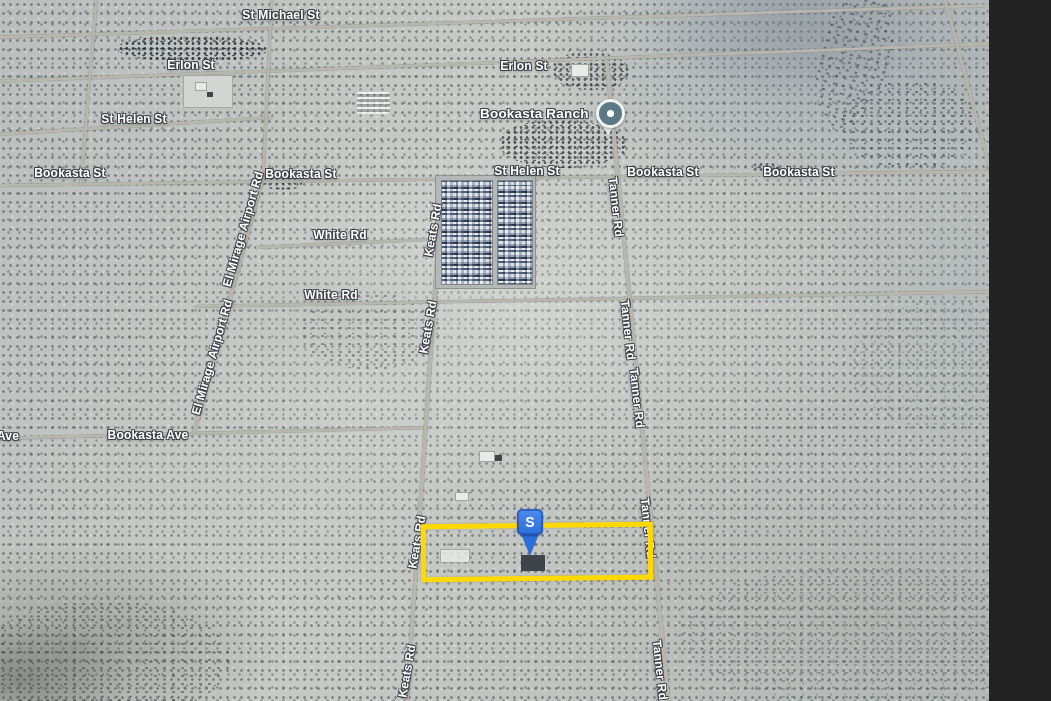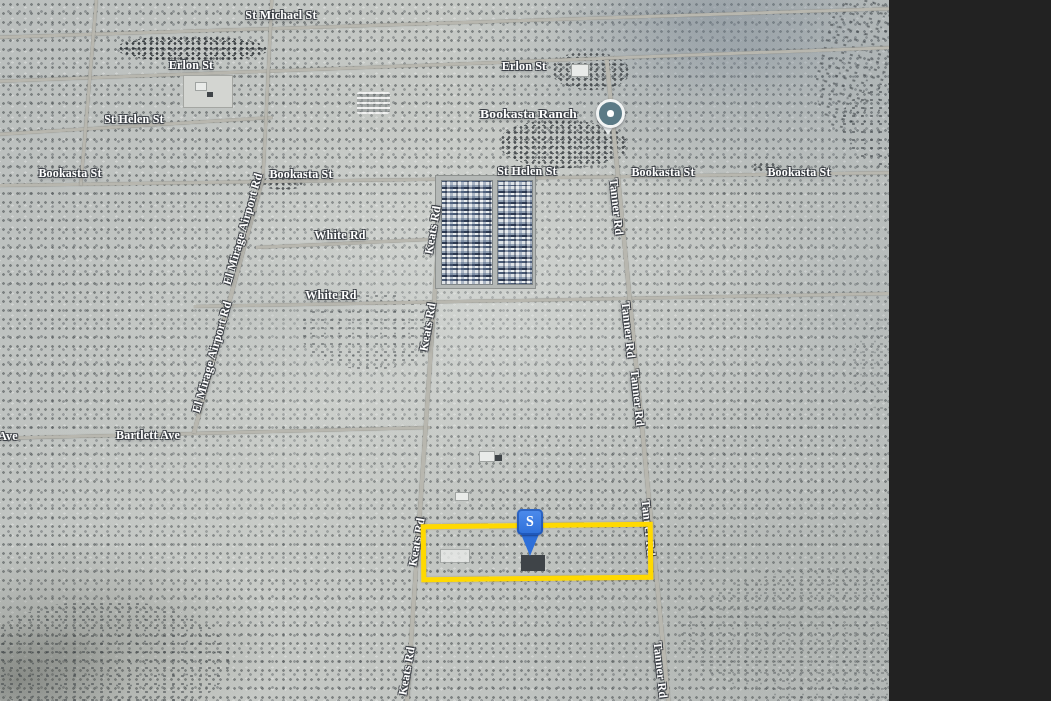--- a/index.html
+++ b/index.html
@@ -1,25 +1,25 @@
 <!DOCTYPE html>
 <html><head>
 <meta charset="utf-8">
 <style>
   html,body{margin:0;padding:0;background:#222;}
-  #map{position:relative;width:889px;height:701px;overflow:hidden;
+  #map{position:relative;width:989px;height:701px;overflow:hidden;
     background-color:#c5c8c4;
     background-image:
       radial-gradient(rgba(58,64,66,.50) 1px, transparent 1.4px),
       radial-gradient(rgba(72,78,82,.38) 1px, transparent 1.5px),
       radial-gradient(rgba(255,255,255,.28) 1px, transparent 1.6px),
       linear-gradient(115deg, rgba(158,166,172,.28), rgba(214,218,214,.14) 42%, rgba(148,156,160,.30) 100%);
     background-size:7px 9px, 11px 13px, 13px 11px, 100% 100%;
     background-position:0 0, 3px 5px, 6px 2px, 0 0;
-    font-family:Liberation Serif, serif;
+    font-family:Liberation Sans, sans-serif;
   }
   .layer{position:absolute;inset:0;}
   
   #tone{background:
     radial-gradient(ellipse 430px 210px at 84% 7%, rgba(122,136,150,.38), transparent 70%),
     radial-gradient(ellipse 230px 120px at 80% 2%, rgba(100,114,132,.30), transparent 70%),
     radial-gradient(ellipse 520px 260px at 52% 44%, rgba(236,239,237,.32), transparent 72%),
     radial-gradient(ellipse 300px 150px at 8% 92%, rgba(98,101,94,.38), transparent 70%),
     radial-gradient(ellipse 150px 80px at 2% 97%, rgba(75,78,72,.40), transparent 75%),
     radial-gradient(ellipse 420px 200px at 88% 88%, rgba(148,153,148,.26), transparent 70%),
@@ -146,21 +146,21 @@
       <span class="street-label" style="left: 524px; top: 66px; transform: translate(-50%, -50%) rotate(0deg);">Erlon St</span>
       <span class="street-label" style="left: 134px; top: 119px; transform: translate(-50%, -50%) rotate(0deg);">St Helen St</span>
       <span class="street-label" style="left: 527px; top: 171px; transform: translate(-50%, -50%) rotate(0deg);">St Helen St</span>
       <span class="street-label" style="left: 70px; top: 173px; transform: translate(-50%, -50%) rotate(0deg);">Bookasta St</span>
       <span class="street-label" style="left: 301px; top: 174px; transform: translate(-50%, -50%) rotate(0deg);">Bookasta St</span>
       <span class="street-label" style="left: 663px; top: 172px; transform: translate(-50%, -50%) rotate(0deg);">Bookasta St</span>
       <span class="street-label" style="left: 799px; top: 172px; transform: translate(-50%, -50%) rotate(0deg);">Bookasta St</span>
       <span class="street-label" style="left: 1030px; top: 173px; transform: translate(-50%, -50%) rotate(0deg);">Bookasta St</span>
       <span class="street-label" style="left: 340px; top: 235px; transform: translate(-50%, -50%) rotate(0deg);">White Rd</span>
       <span class="street-label" style="left: 331px; top: 295px; transform: translate(-50%, -50%) rotate(0deg);">White Rd</span>
-      <span class="street-label" style="left: 148px; top: 435px; transform: translate(-50%, -50%) rotate(0deg);">Bartlett Ave</span>
+      <span class="street-label" style="left: 148px; top: 435px; transform: translate(-50%, -50%) rotate(0deg);">Bookasta Ave</span>
       <span class="street-label" style="left: 8px; top: 436px; transform: translate(-50%, -50%) rotate(0deg);">Ave</span>
       <span class="street-label" style="left: 243px; top: 229px; transform: translate(-50%, -50%) rotate(-74deg);">El Mirage Airport Rd</span>
       <span class="street-label" style="left: 212px; top: 357px; transform: translate(-50%, -50%) rotate(-74deg);">El Mirage Airport Rd</span>
       <span class="street-label" style="left: 433px; top: 230px; transform: translate(-50%, -50%) rotate(-80deg);">Keats Rd</span>
       <span class="street-label" style="left: 428px; top: 327px; transform: translate(-50%, -50%) rotate(-80deg);">Keats Rd</span>
       <span class="street-label" style="left: 417px; top: 542px; transform: translate(-50%, -50%) rotate(-80deg);">Keats Rd</span>
       <span class="street-label" style="left: 407px; top: 671px; transform: translate(-50%, -50%) rotate(-80deg);">Keats Rd</span>
       <span class="street-label" style="left: 616px; top: 207px; transform: translate(-50%, -50%) rotate(84deg);">Tanner Rd</span>
       <span class="street-label" style="left: 628px; top: 330px; transform: translate(-50%, -50%) rotate(84deg);">Tanner Rd</span>
       <span class="street-label" style="left: 637px; top: 398px; transform: translate(-50%, -50%) rotate(84deg);">Tanner Rd</span>

